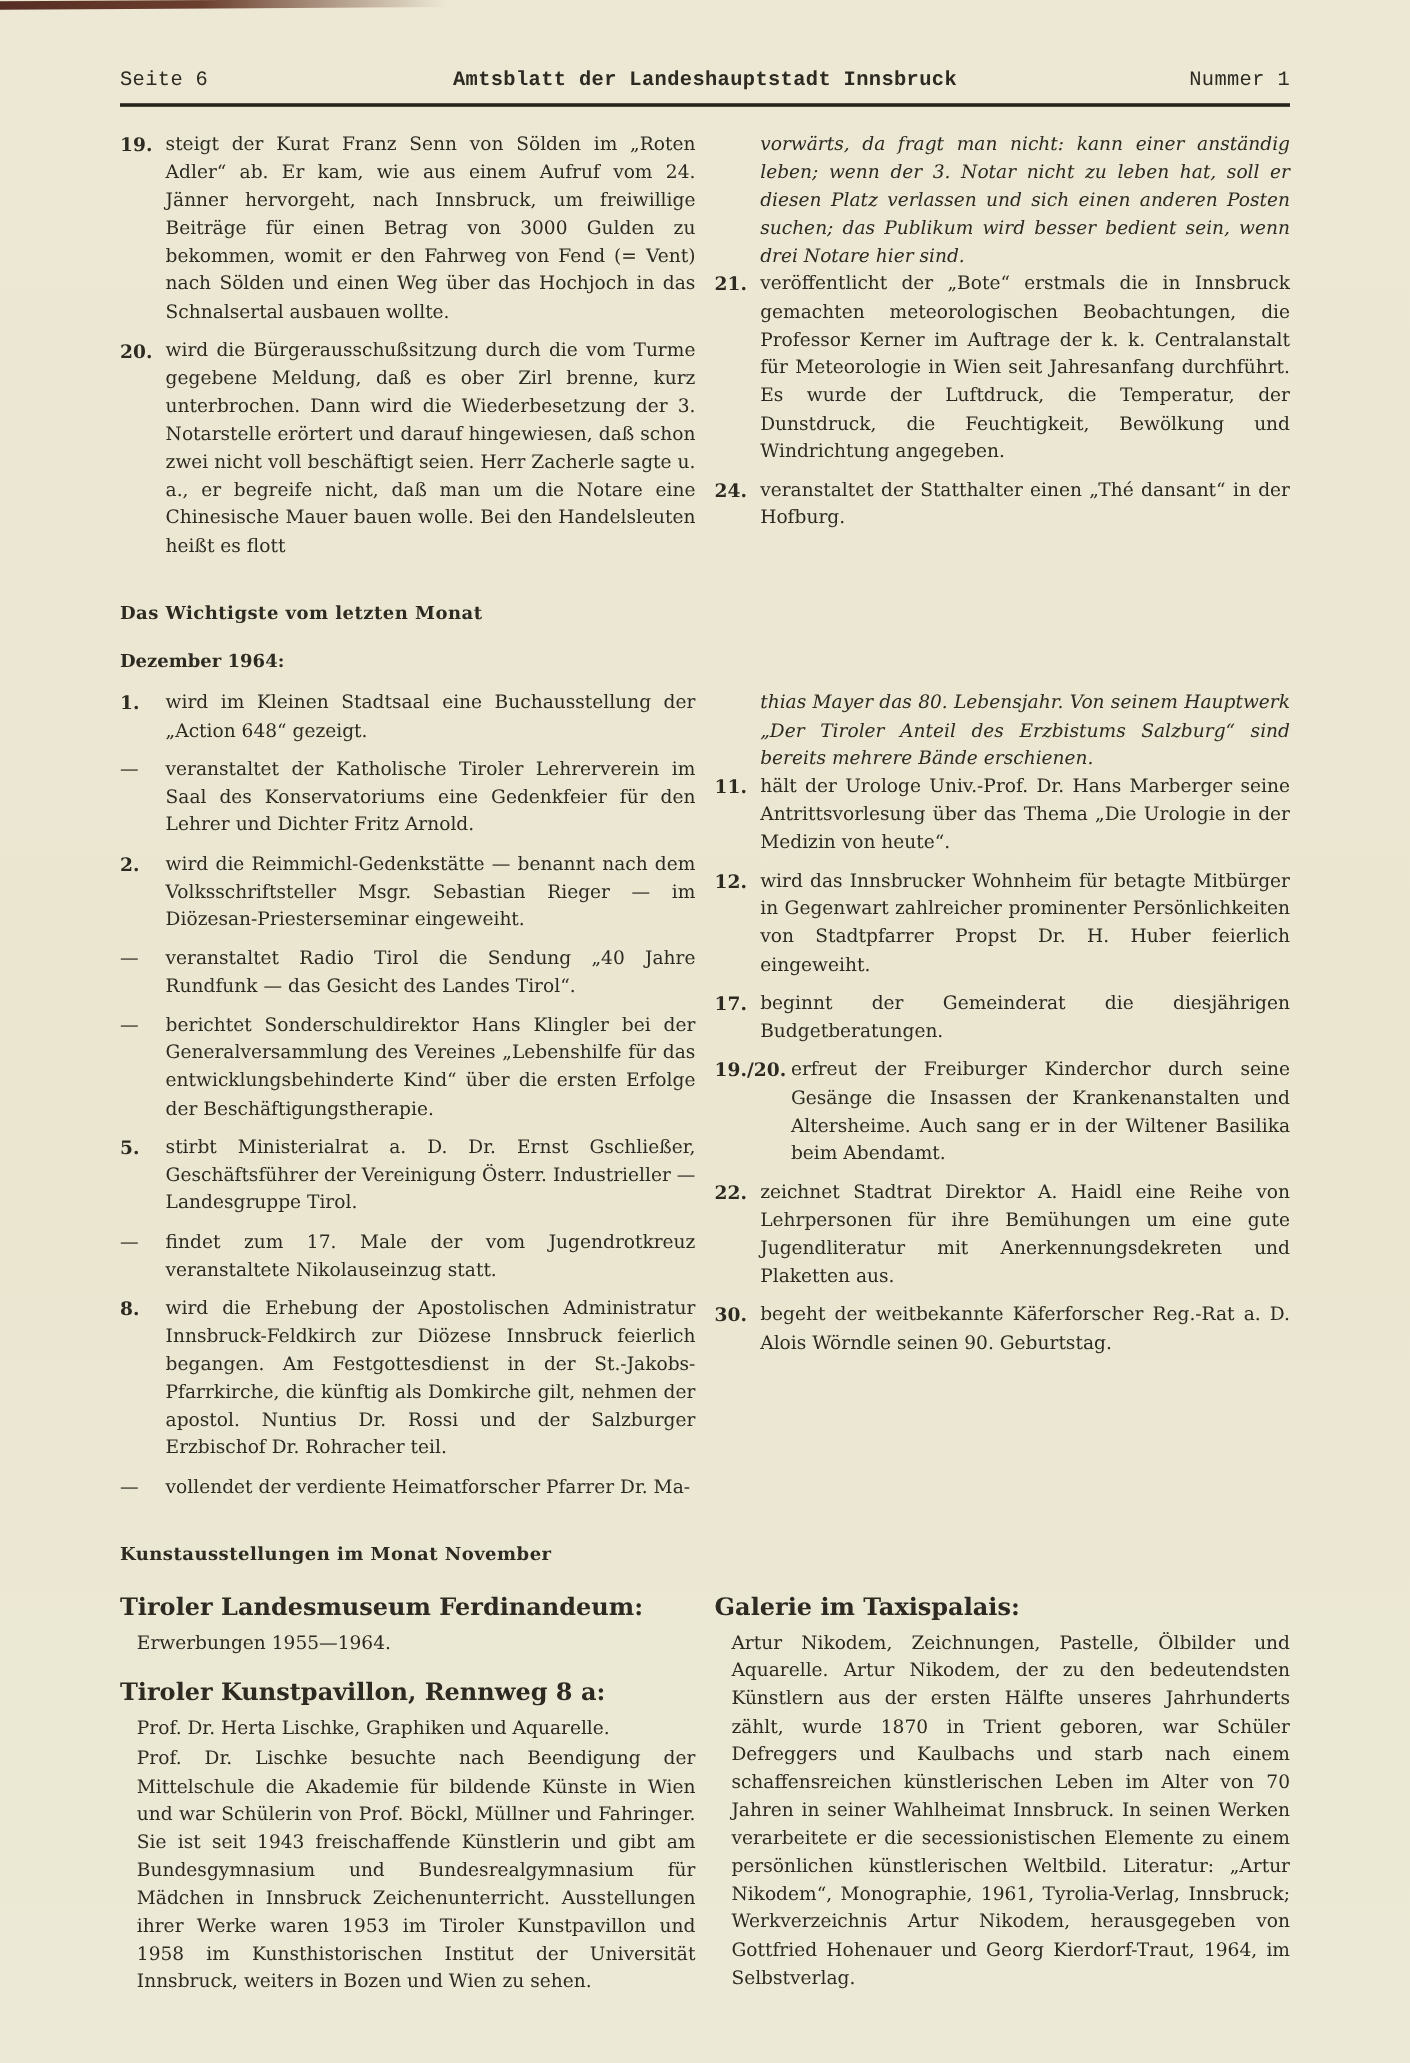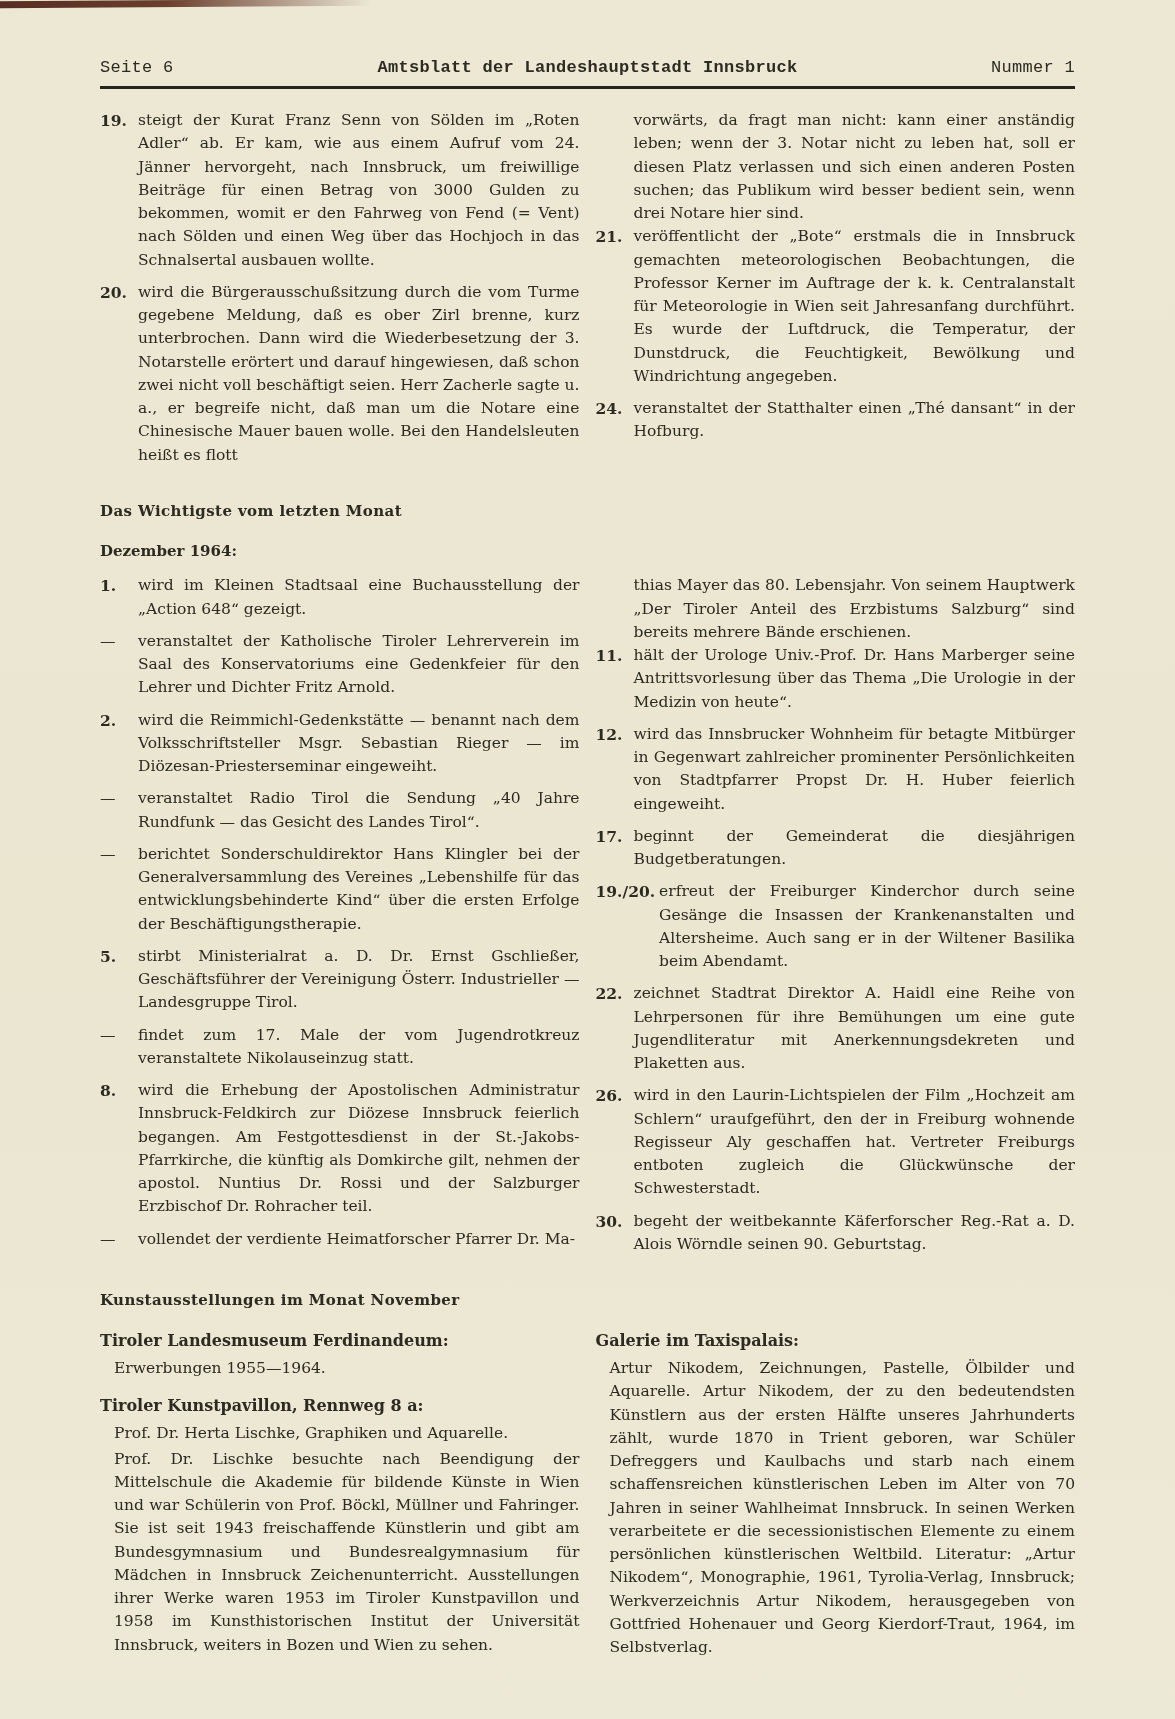--- a/index.html
+++ b/index.html
@@ -37,35 +37,35 @@
 
   
   .cols { display: grid; grid-template-columns: 1fr 1fr; column-gap: 16px; }
 
   .item { display: flex; margin: 0 0 9px 0; }
   .marker { min-width: 38px; padding-right: 4px; box-sizing: border-box; font-weight: bold; flex-shrink: 0; }
   .marker.dash { font-weight: normal; }
   .marker.wide { min-width: 56px; text-align: right; }
   .itxt { flex: 1; text-align: justify; }
   .cont { padding-left: 38px; text-align: justify; margin: 0 0 9px 0; }
-  p.body-txt { margin: 0; }
+  p.body-txt { margin: 0; font-style: italic; }
 
   .txt { font-size: 15.5px; line-height: 1.5; }
 
   h2.sec-head {
     text-align: left;
     font-size: 15px;
     font-weight: bold;
     letter-spacing: .4px;
     margin: 26px 0 20px 0;
   }
   .subhead { font-size: 15px; font-weight: bold; margin: 0 0 12px 0; }
 
   .block { margin-bottom: 14px; }
-  .block-title { font-weight: bold; font-size: 16px; margin: 0 0 4px 0; }
+  .block-title { font-weight: bold; font-size: 20px; margin: 0 0 4px 0; }
   .block p { margin: 0 0 2px 0; padding-left: 14px; text-align: justify; }
 </style>
 </head>
 <body>
 
 <div class="scan-streak"></div>
 
 <div class="page">
 
   <div class="masthead">
@@ -158,24 +158,20 @@
         </div>
         <div class="item">
           <span class="marker wide">19./20.</span>
           <span class="itxt">erfreut der Freiburger Kinderchor durch seine Gesänge die Insassen der Krankenanstalten und Altersheime. Auch sang er in der Wiltener Basilika beim Abendamt.</span>
         </div>
         <div class="item">
           <span class="marker">22.</span>
           <span class="itxt">zeichnet Stadtrat Direktor A. Haidl eine Reihe von Lehrpersonen für ihre Bemühungen um eine gute Jugendliteratur mit Anerkennungsdekreten und Plaketten aus.</span>
         </div>
         <div class="item">
-          <span class="marker">26.</span>
-          <span class="itxt">wird in den Laurin-Lichtspielen der Film „Hochzeit am Schlern“ uraufgeführt, den der in Freiburg wohnende Regisseur Aly geschaffen hat. Vertreter Freiburgs entboten zugleich die Glückwünsche der Schwesterstadt.</span>
-        </div>
-        <div class="item">
           <span class="marker">30.</span>
           <span class="itxt">begeht der weitbekannte Käferforscher Reg.-Rat a. D. Alois Wörndle seinen 90. Geburtstag.</span>
         </div>
       </div>
     </div>
   </div>
 
   <h2 class="sec-head">Kunstausstellungen im Monat November</h2>
 
   <div class="cols txt">

